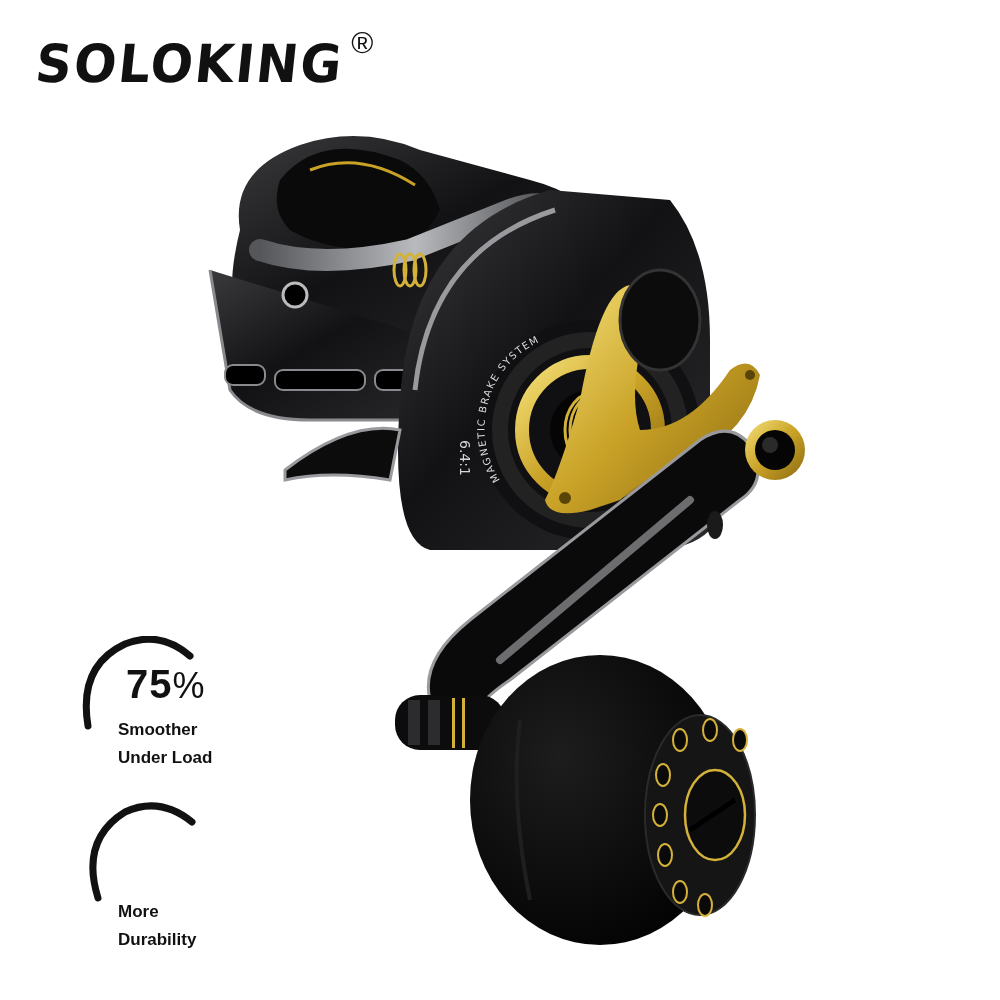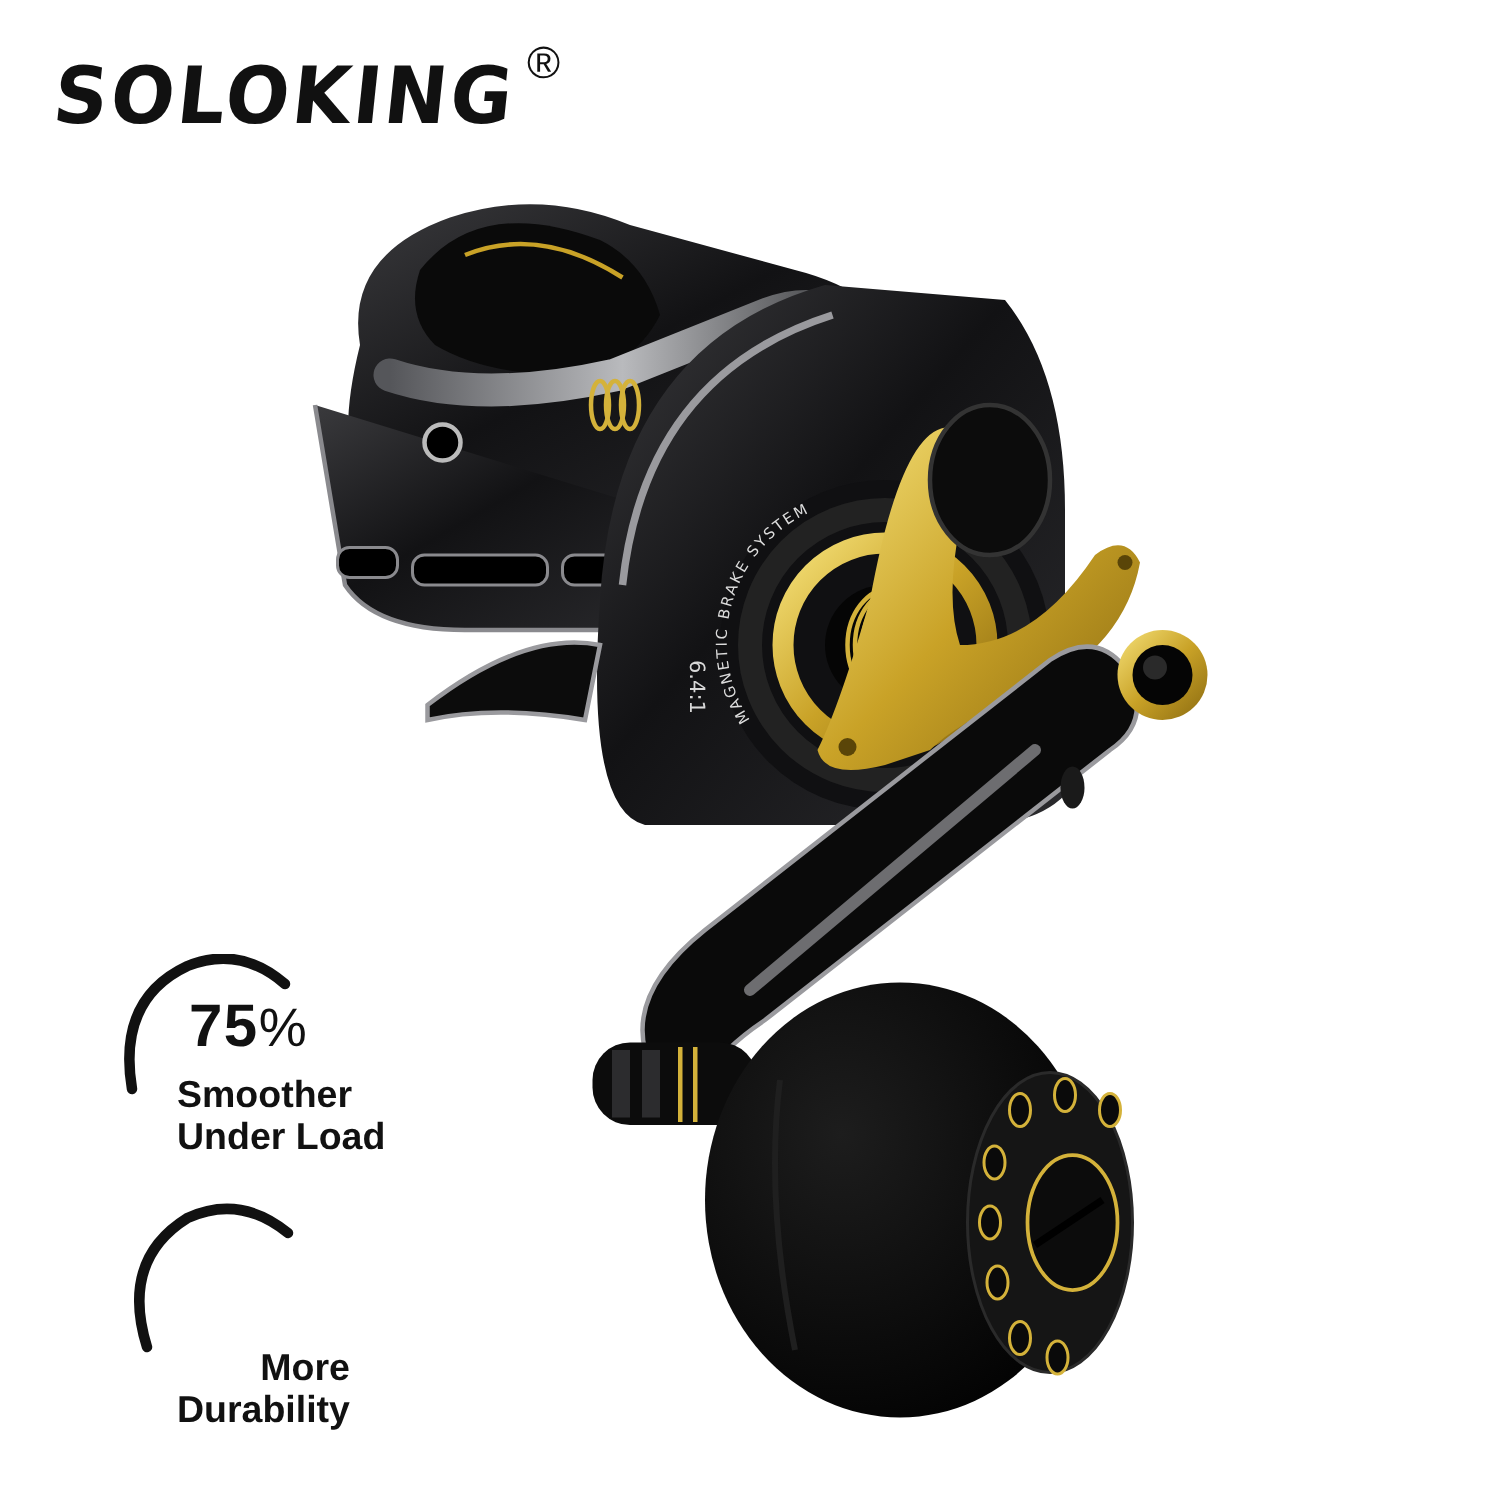--- a/index.html
+++ b/index.html
@@ -10,27 +10,27 @@
                   letter-spacing: 2px; color: #111; transform: skewX(-6deg) scaleY(1.05);
                   line-height: 60px; }
     .brand-reg { font-size: 30px; color: #111; margin-left: 8px; margin-top: -6px; line-height: 30px; }
     .stat { position: absolute; left: 80px; width: 240px; }
     .stat .arc { position: absolute; left: 0; top: 0; }
     .stat .value { position: absolute; left: 46px; font-family: Liberation Sans, sans-serif;
                    font-weight: bold; font-size: 40px; color: #111; line-height: 44px;
                    letter-spacing: 1px; }
     .stat .value .pct { font-weight: normal; font-size: 36px; }
     .stat .label { position: absolute; left: 38px; font-family: "Liberation Sans", sans-serif;
-                   font-weight: bold; font-size: 25px; line-height: 28px; color: #111; }
+                   font-weight: bold; font-size: 17px; line-height: 28px; color: #111; }
     .stat-1 { top: 636px; height: 140px; }
     .stat-1 .value { top: 26px; }
     .stat-1 .label { top: 80px; }
     .stat-2 { top: 800px; height: 160px; }
     .stat-2 .value { top: 36px; }
-    .stat-2 .label { top: 98px; text-align: right; }
+    .stat-2 .label { top: 98px; }
     .reel { position: absolute; left: 170px; top: 100px; width: 680px; height: 900px; }
   </style>
 </head>
 <body>
 
 <div class="brand">
   <span class="brand-name">SOLOKING</span>
   <span class="brand-reg">®</span>
 </div>
 

